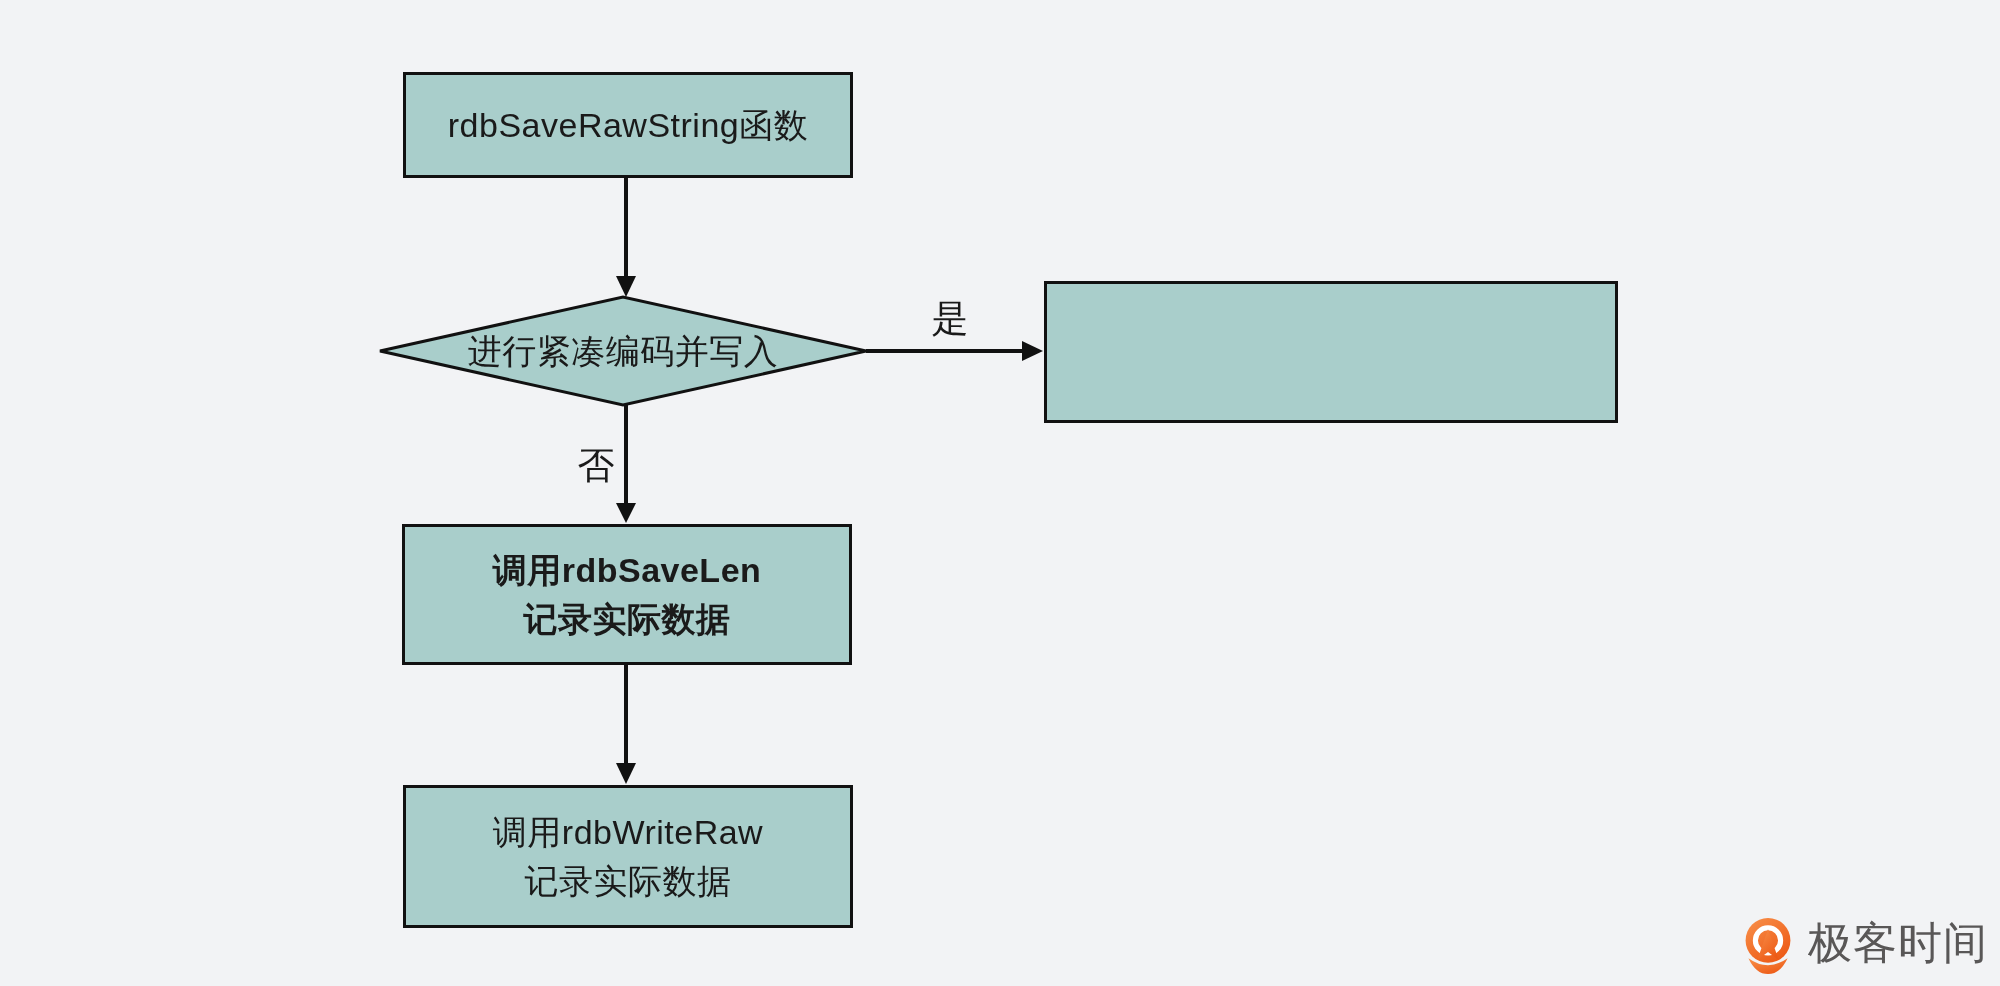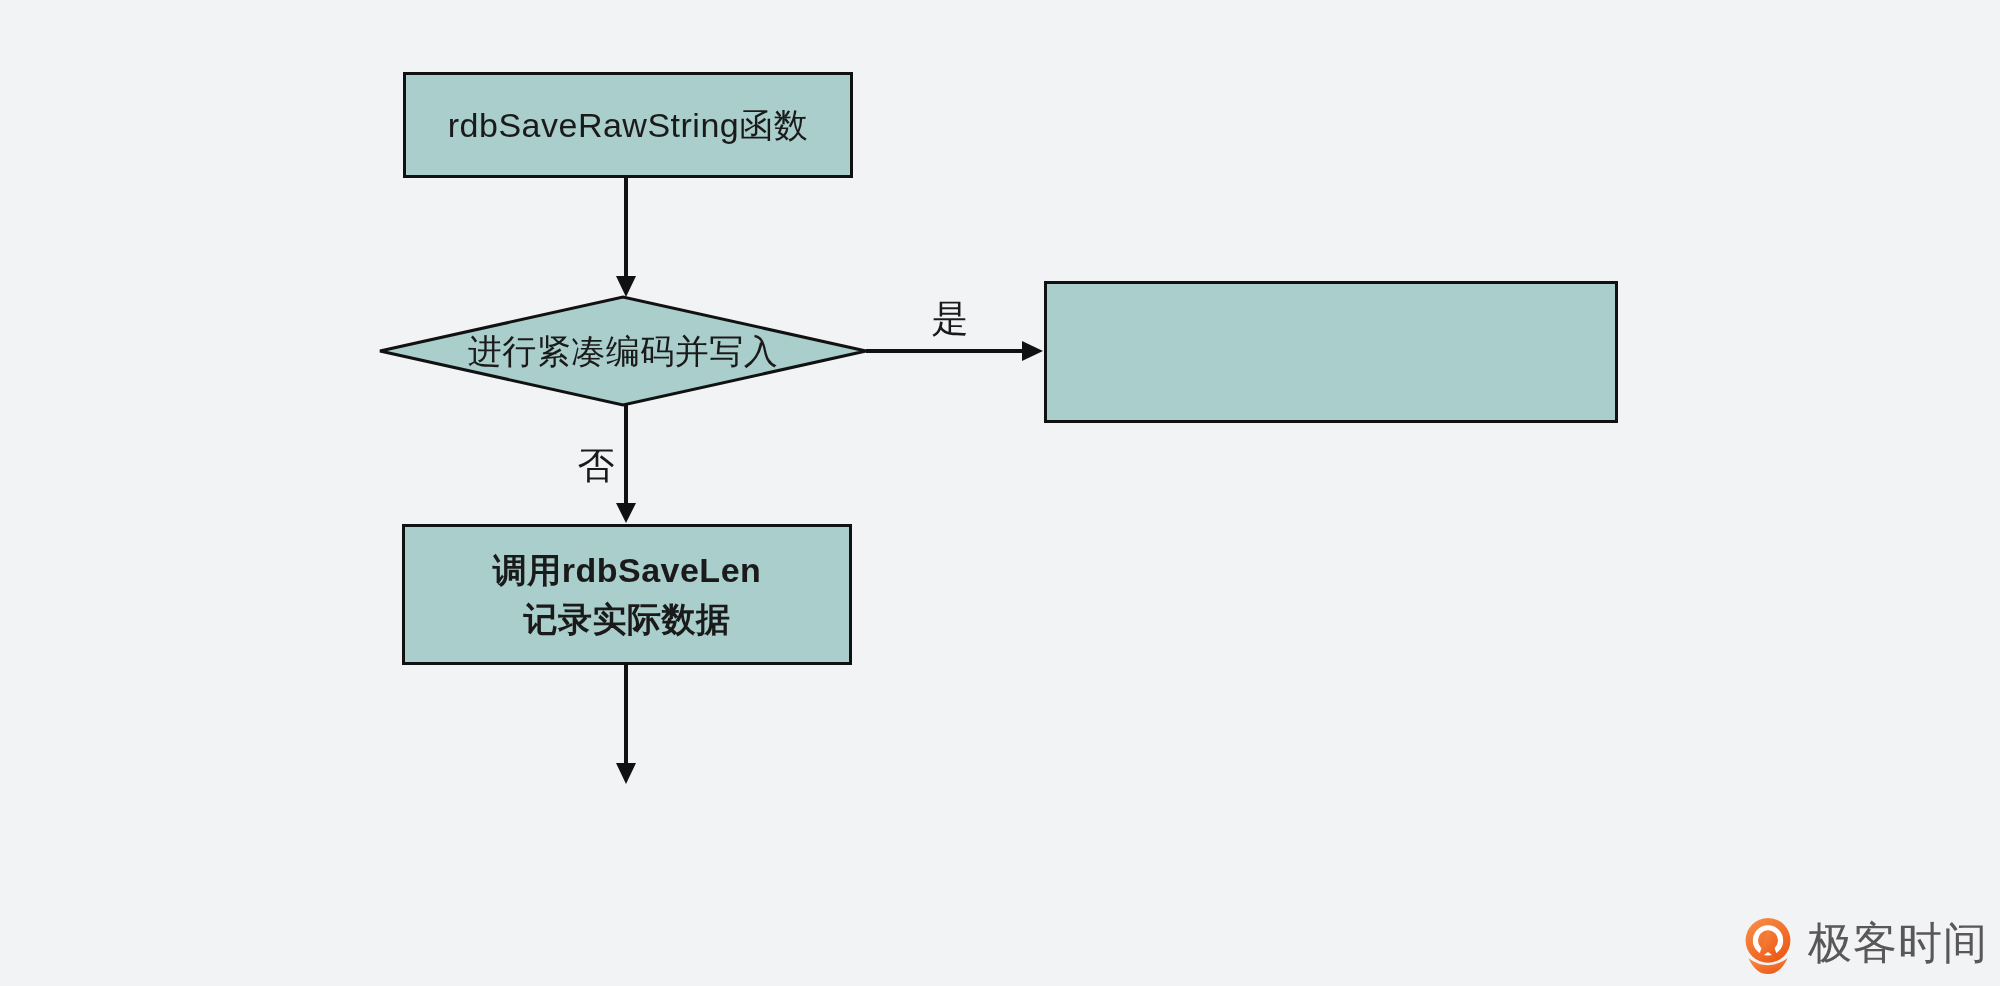--- a/index.html
+++ b/index.html
@@ -104,20 +104,24 @@
   </div>
 
   <div class="node" style="left:1044px;top:281px;width:574px;height:142px;">
   </div>
 
   <div class="node" style="left:402px;top:524px;width:450px;height:141px;font-weight:bold;">
     <div>调用rdbSaveLen</div>
     <div>记录实际数据</div>
   </div>
 
+  <div class="node" style="left:403px;top:785px;width:450px;height:143px;">
+    <div>调用rdbWriteRaw</div>
+    <div>记录实际数据</div>
+  </div>
 
   <div class="edge-label" style="left:928px;top:300px;width:44px;">是</div>
   <div class="edge-label" style="left:574px;top:447px;width:44px;">否</div>
 
   <div class="brand">
     <svg class="brand-icon" width="56" height="60" viewBox="0 0 60 64" aria-hidden="true">
       <defs>
         <linearGradient id="gk-grad" x1="0" y1="0" x2="0.7" y2="1">
           <stop offset="0" stop-color="#f8914b"></stop>
           <stop offset="1" stop-color="#ed5a16"></stop>

